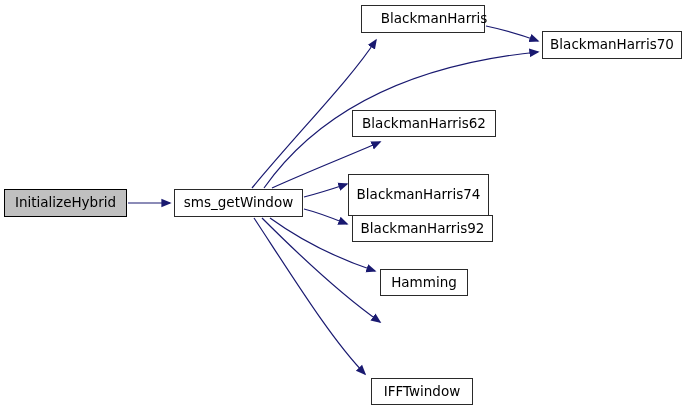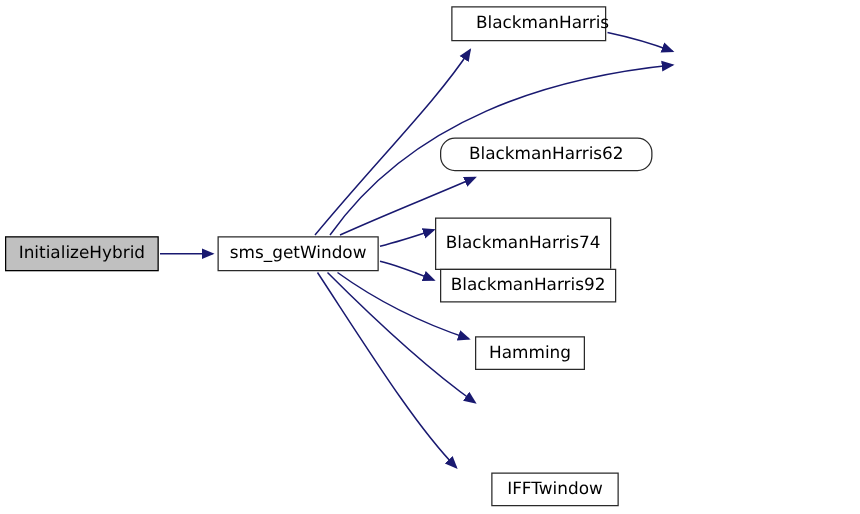--- a/index.html
+++ b/index.html
@@ -39,26 +39,26 @@
   .node.highlight {
     background: #c0c0c0;
     border-color: #000000;
     cursor: default;
   }
   
   .n-init   { left:   4px; top: 189px; width: 123px; height: 28px; }
   .n-sms    { left: 174px; top: 189px; width: 129px; height: 28px; }
   .n-bh     { left: 361px; top:   5px; width: 124px; height: 28px; padding-left: 22px; }
   .n-bh70   { left: 542px; top:  31px; width: 140px; height: 28px; }
-  .n-bh62   { left: 352px; top: 110px; width: 170px; height: 27px; border-radius: 12px; }
+  .n-bh62   { left: 352px; top: 110px; width: 144px; height: 27px; }
   .n-bh74   { left: 348px; top: 162px; width: 141px; height: 42px; margin-top: 12px; }
   .n-bh92   { left: 352px; top: 215px; width: 141px; height: 27px; }
   .n-ham    { left: 380px; top: 269px; width:  88px; height: 27px; }
   .n-han    { left: 384px; top: 323px; width:  79px; height: 27px; }
-  .n-ifft   { left: 393px; top: 378px; width: 102px; height: 27px; }
+  .n-ifft   { left: 371px; top: 378px; width: 102px; height: 27px; }
 </style>
 </head>
 <body>
 
 <div class="canvas">
 
   <svg class="edges" width="688" height="411" viewBox="0 0 688 411" fill="none" stroke="#191970" stroke-width="1.2">
     <defs>
       <marker id="arrow" viewBox="0 0 10 10" refX="8" refY="5" markerWidth="9" markerHeight="9" orient="auto">
         <path d="M0,1 L9.5,5 L0,9 z" fill="#191970" stroke="none"></path>
@@ -72,19 +72,20 @@
     <path d="M304,197 C320,193 332,189 347,184" marker-end="url(#arrow)"></path>
     <path d="M304,209 C320,213 332,218 347,224" marker-end="url(#arrow)"></path>
     <path d="M270,218 C306,244 342,260 375,271" marker-end="url(#arrow)"></path>
     <path d="M262,218 C306,262 346,298 380,322" marker-end="url(#arrow)"></path>
     <path d="M254,218 C296,282 332,340 365,374" marker-end="url(#arrow)"></path>
   </svg>
 
   <div class="node highlight n-init">InitializeHybrid</div>
   <div class="node n-sms">sms_getWindow</div>
   <div class="node n-bh">BlackmanHarris</div>
+  <div class="node n-bh70">BlackmanHarris70</div>
   <div class="node n-bh62">BlackmanHarris62</div>
   <div class="node n-bh74">BlackmanHarris74</div>
   <div class="node n-bh92">BlackmanHarris92</div>
   <div class="node n-ham">Hamming</div>
   <div class="node n-ifft">IFFTwindow</div>
 
 </div>
 
 </body></html>

